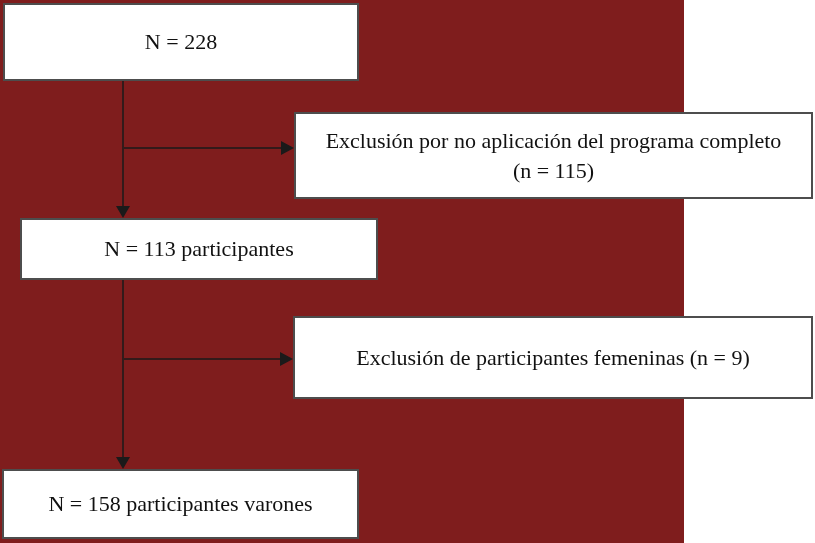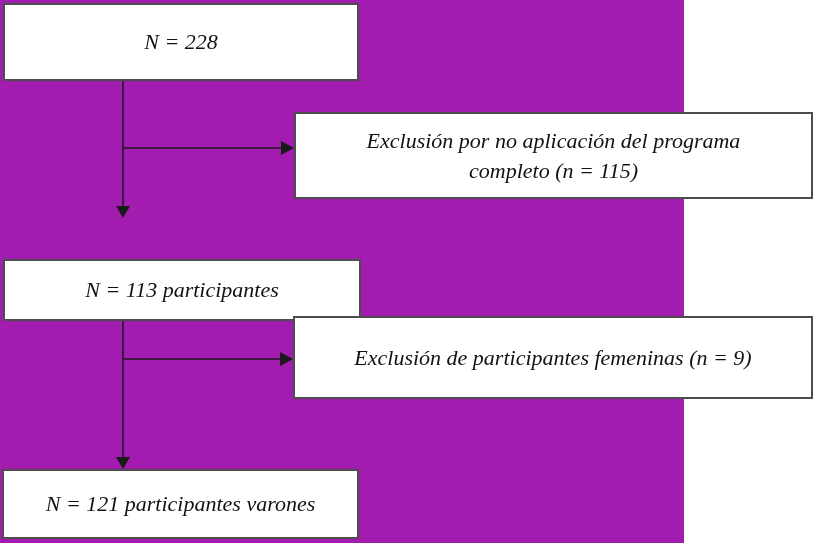--- a/index.html
+++ b/index.html
@@ -5,39 +5,38 @@
   * { margin: 0; padding: 0; box-sizing: border-box; }
   html, body {
     width: 815px; height: 543px;
     background: #ffffff;
     font-family: "Liberation Serif", "DejaVu Serif", serif;
     overflow: hidden;
   }
   .canvas {
     position: relative;
     width: 684px; height: 543px;
-    background: #a21caf;
-    font-style: italic;
+    background: #7f1d1d;
   }
   .flow-box {
     position: absolute;
     background: #ffffff;
     border: 2px solid #4d4d4d;
     display: flex;
     align-items: center;
     justify-content: center;
     text-align: center;
     color: #111111;
     font-size: 22px;
     line-height: 1.35;
   }
   .flow-box .box-label { display: block; }
   #box-initial   { left: 3px;   top: 3px;   width: 356px; height: 78px; }
   #box-excl1     { left: 294px; top: 112px; width: 519px; height: 87px; padding: 0 28px; }
-  #box-after     { left: 3px;   top: 218px; width: 358px; height: 62px; margin-top: 41px; }
+  #box-after     { left: 20px;   top: 218px; width: 358px; height: 62px; }
   #box-excl2     { left: 293px; top: 316px; width: 520px; height: 83px; padding: 0 13px; }
   #box-final     { left: 2px;   top: 469px; width: 357px; height: 70px; }
   svg.connectors {
     position: absolute;
     left: 0; top: 0;
     width: 815px; height: 543px;
     pointer-events: none;
   }
 </style>
 </head>
@@ -70,16 +69,16 @@
 
   <div id="box-after" class="flow-box">
     <span class="box-label">N = 113 participantes</span>
   </div>
 
   <div id="box-excl2" class="flow-box">
     <span class="box-label">Exclusión de participantes femeninas (n = 9)</span>
   </div>
 
   <div id="box-final" class="flow-box">
-    <span class="box-label">N = 121 participantes varones</span>
+    <span class="box-label">N = 158 participantes varones</span>
   </div>
 
 </div>
 
 </body></html>

